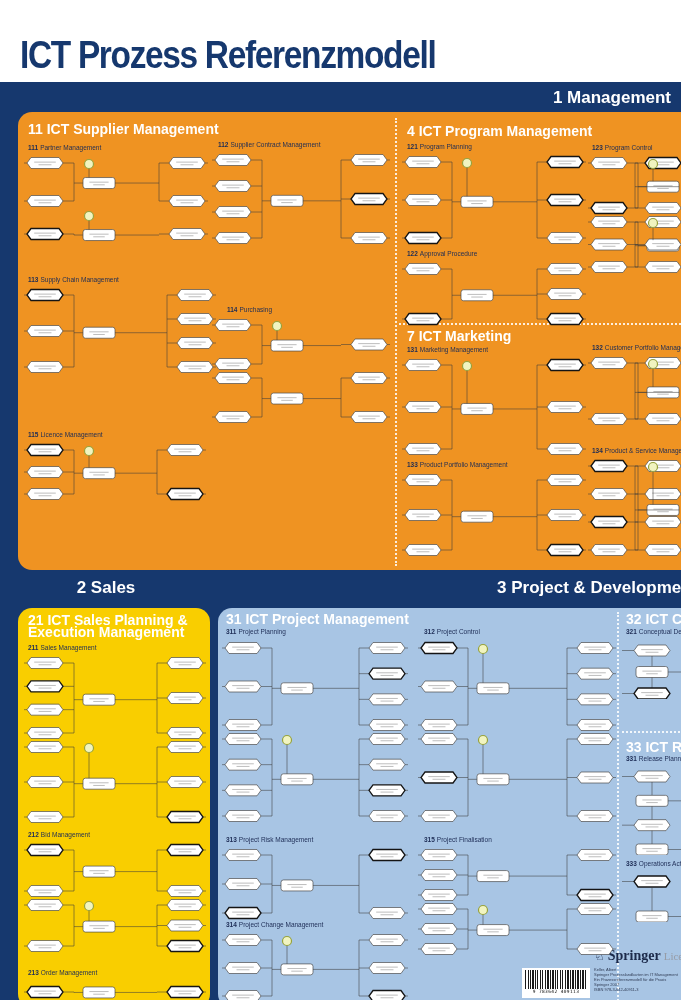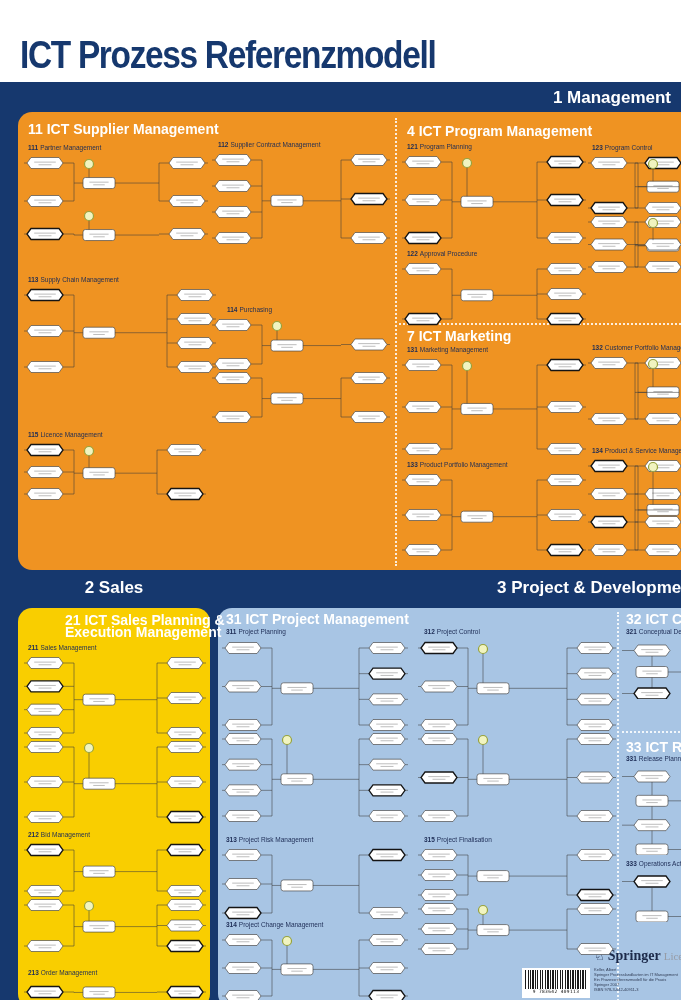--- a/index.html
+++ b/index.html
@@ -4,33 +4,33 @@
 <style>
   html,body{margin:0;padding:0;background:#0d2550;}
   #poster{position:relative;width:681px;height:1000px;overflow:hidden;
           background:var(--navy,#16386E);font-family:"Liberation Sans",sans-serif;}
   .top-band{position:absolute;left:0;top:0;width:681px;height:82px;background:#fff;}
   .title{position:absolute;left:20px;top:34px;font-size:38px;font-weight:bold;
          color:var(--navy,#16386E);letter-spacing:-1.5px;white-space:nowrap;
          transform:scaleX(.88);transform-origin:left top;}
   .band-h{position:absolute;color:#fff;font-weight:bold;font-size:17px;white-space:nowrap;}
   #hdr-mgmt{top:88px;right:10px;}
-  #hdr-sales{top:578px;left:18px;width:192px;text-align:center;}
+  #hdr-sales{top:578px;left:10px;width:192px;text-align:center;}
   #hdr-proj{top:578px;left:497px;}
   .panel{position:absolute;border-radius:14px;}
   #panel-mgmt {left:18px;top:112px;width:686px;height:458px;background:var(--orange,#EF9322);}
   #panel-sales{left:18px;top:608px;width:192px;height:400px;background:var(--yellow,#F9CE00);}
   #panel-proj {left:218px;top:608px;width:486px;height:400px;background:var(--lightblue,#A8C5E4);}
   .vdot,.hdot{position:absolute;}
   #div-mgmt-v{left:395px;top:118px;height:448px;border-left:2px dotted rgba(255,255,255,.85);}
   #div-mgmt-h{left:399px;top:323px;width:290px;border-top:2px dotted rgba(255,255,255,.85);}
   #div-proj-v{left:617px;top:612px;height:392px;border-left:2px dotted rgba(255,255,255,.85);}
   #div-proj-h{left:622px;top:731px;width:62px;border-top:2px dotted rgba(255,255,255,.85);}
   .grp{position:absolute;color:#fff;font-weight:bold;font-size:14px;line-height:12px;white-space:nowrap;}
-  .grp.wrap{white-space:normal;margin-left:37px;}
+  .grp.wrap{white-space:normal;}
   .sub{position:absolute;color:#1d2c55;font-size:6.5px;line-height:7px;white-space:nowrap;}
   .sub b{margin-right:2px;}
   .chart{position:absolute;}
   
   .footer{position:absolute;left:520px;top:944px;width:161px;height:56px;}
   .barcode-box{position:absolute;left:2px;top:24px;width:68px;height:30px;background:#fff;}
   .bars{margin:2px 3px 0 3px;height:19px;
         background:repeating-linear-gradient(90deg,#1a1a1a 0 1px,transparent 1px 2.5px);}
   .barcode-digits{font-family:"DejaVu Sans Mono",monospace;font-size:4.5px;line-height:6px;
                   letter-spacing:.4px;text-align:center;color:#111;}

